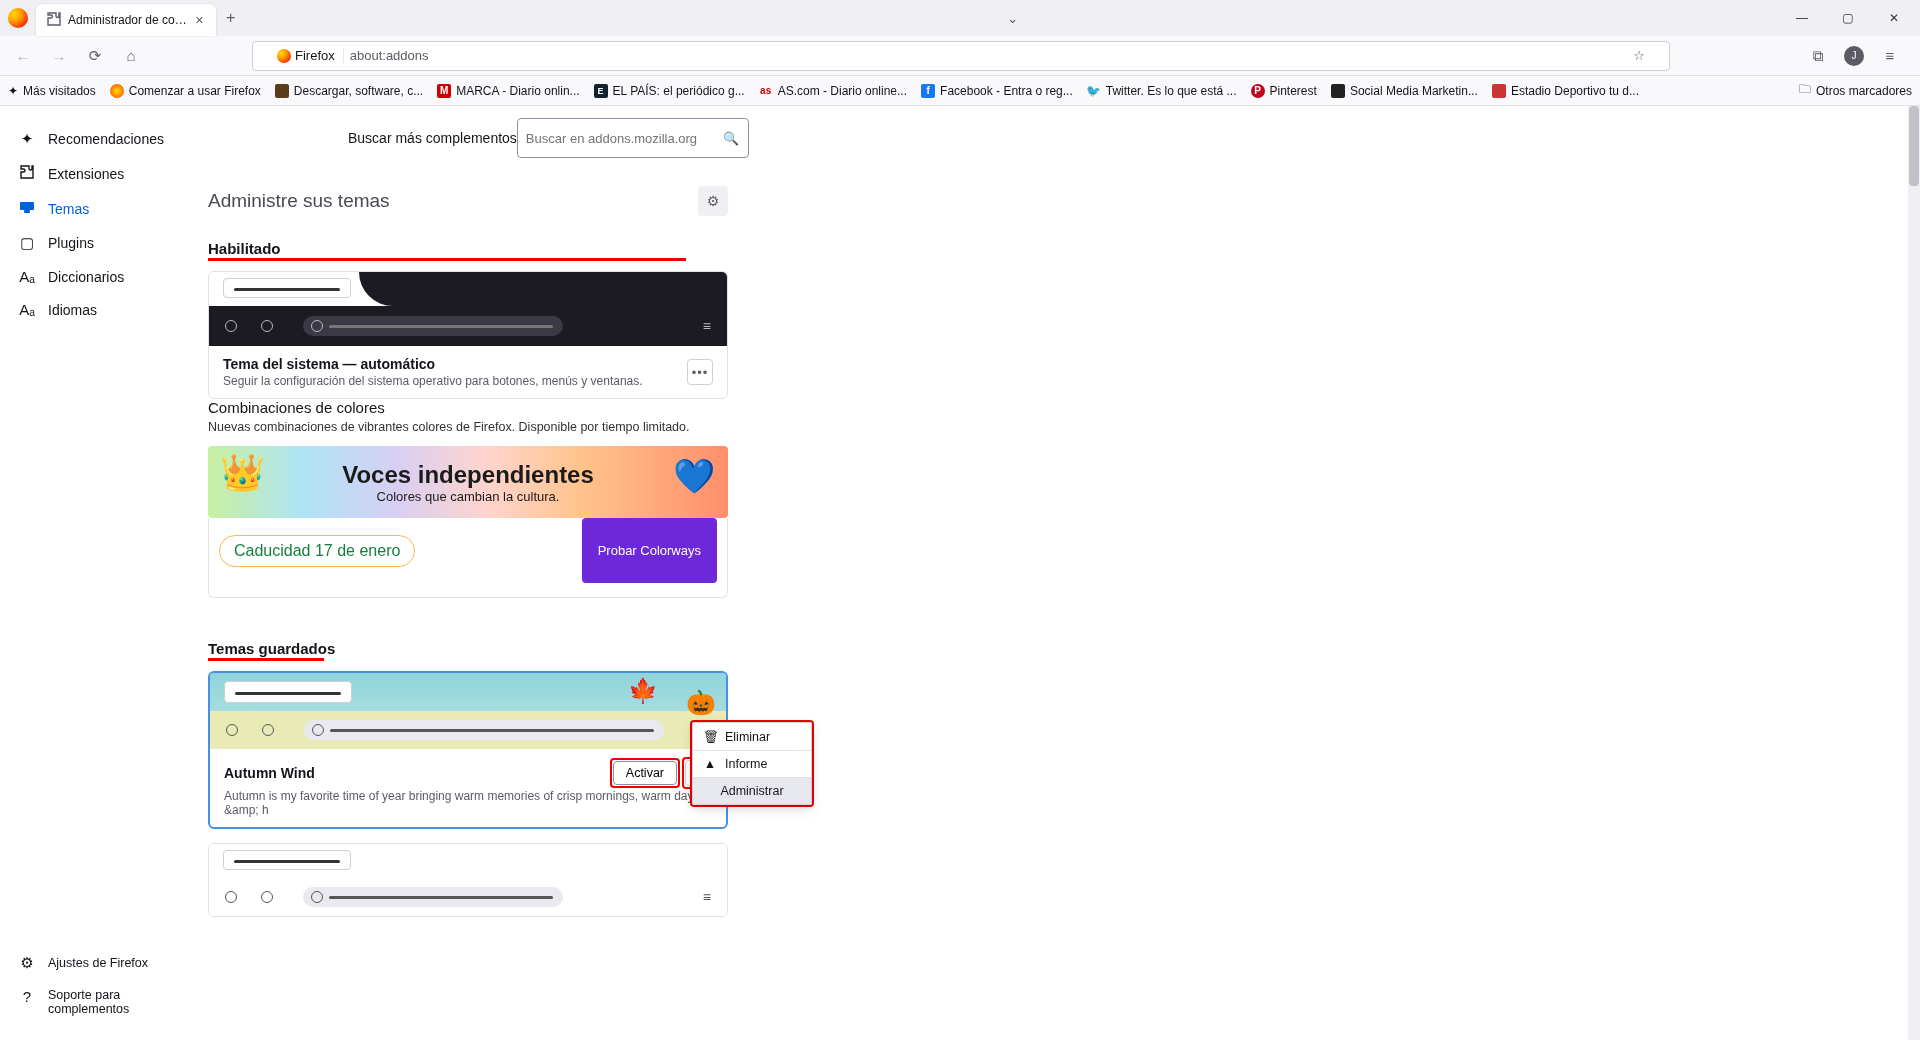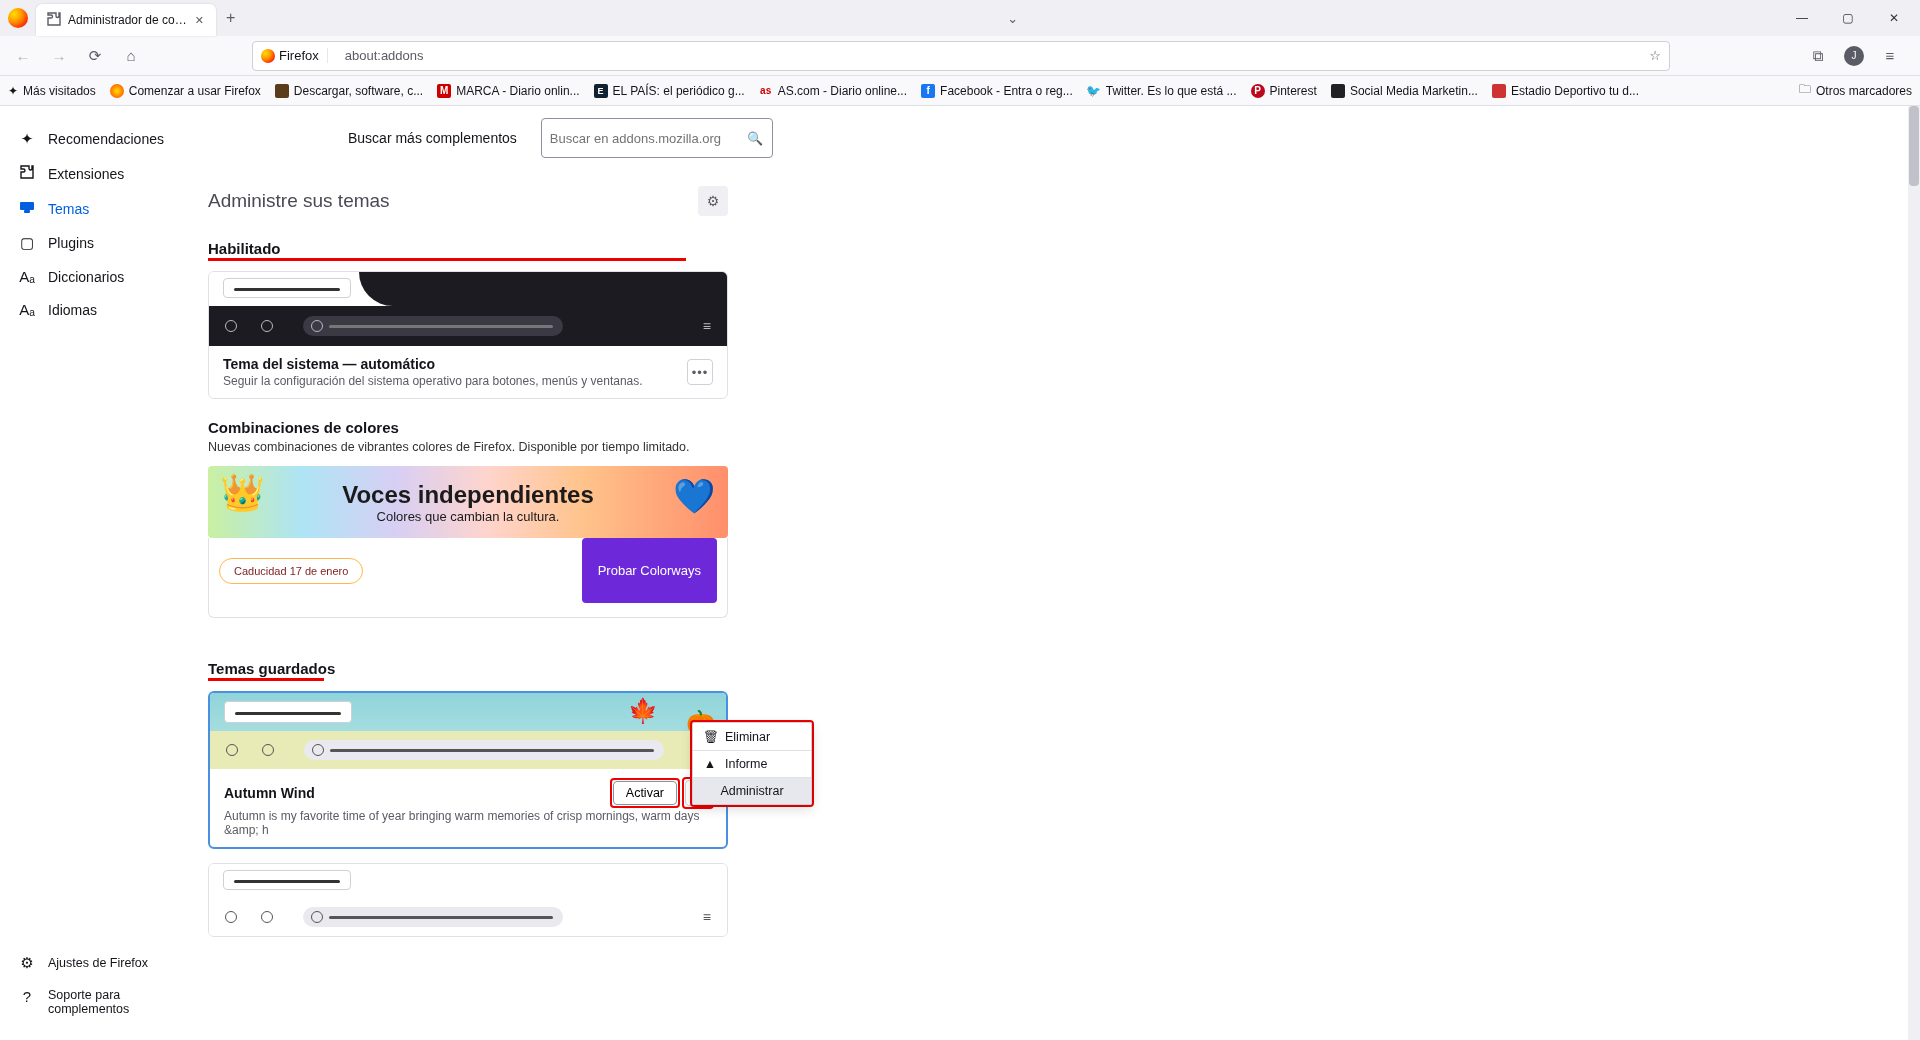--- a/index.html
+++ b/index.html
@@ -10,40 +10,40 @@
   .tab .icon-sm { font-size:12px; color:#5b5b66;}
   .tab-label { white-space:nowrap; overflow:hidden; text-overflow:ellipsis; flex:1;}
   .tab-close { font-size:11px; color:#5b5b66; cursor:pointer; padding:2px;}
   .newtab { padding:0 10px; font-size:16px; color:#5b5b66; cursor:pointer;}
   .wincontrols { margin-left:auto; display:flex; gap:2px; padding-right:4px;}
   .winctrl { width:44px; height:30px; display:flex; align-items:center; justify-content:center; color:#333; font-size:12px;}
   .chevdown { margin-left:auto; padding:0 14px; color:#5b5b66;}
   .navbar { height:40px; background:#f9f9fb; display:flex; align-items:center; padding:0 8px; gap:6px; border-bottom:1px solid #e0e0e6;}
   .navbtn { width:30px; height:30px; display:flex; align-items:center; justify-content:center; color:#5b5b66; border-radius:4px; font-size:15px;}
   .navbtn.dis { color:#b1b1b9;}
-  .urlbar { flex:1; margin:0 120px 0 100px; height:30px; background:#fff; border:1px solid #cfcfd8; border-radius:4px; display:flex; align-items:center; padding:0 8px; gap:17px; font-size:13px;}
+  .urlbar { flex:1; margin:0 120px 0 100px; height:30px; background:#fff; border:1px solid #cfcfd8; border-radius:4px; display:flex; align-items:center; padding:0 24px; gap:6px; font-size:13px;}
   .urlbar .id { display:flex; align-items:center; gap:4px; border-right:1px solid #e7e7ee; padding-right:8px;}
   .urlbar .fflogo-sm { width:14px; height:14px; border-radius:50%; background: radial-gradient(circle at 30% 30%, #ffde00, #ff9500 40%, #ff3b00 70%, #b5007f);}
   .urlbar .url { color:#5b5b66;}
   .star { margin-left:auto; color:#5b5b66;}
   .endctrls { display:flex; align-items:center; gap:8px; padding:0 8px;}
   .endctrls .ic { width:28px; height:28px; display:flex; align-items:center; justify-content:center; color:#5b5b66; font-size:15px; border-radius:4px;}
   .avatar { width:20px;height:20px;border-radius:50%;background:#5b5b66;color:#fff;display:flex;align-items:center;justify-content:center;font-size:10px;}
   .bmbar { height:30px; background:#f9f9fb; display:flex; align-items:center; padding:0 8px; gap:14px; font-size:12px; border-bottom:1px solid #e0e0e6; overflow:hidden;}
   .bm { display:flex; align-items:center; gap:5px; color:#15141a; white-space:nowrap; cursor:pointer;}
   .bm .fav { width:14px; height:14px; border-radius:2px; display:inline-block;}
   .bm-right { margin-left:auto;}
   .page { display:flex; height:calc(100vh - 106px); }
   .sidebar { width:208px; padding:16px 8px; display:flex; flex-direction:column;}
   .sbitem { display:flex; align-items:center; gap:12px; padding:8px 10px; font-size:14px; border-radius:4px; cursor:pointer; color:#15141a;}
   .sbitem.active { color:#0060df;}
   .sbitem .ico { width:18px; text-align:center; font-size:15px;}
   .sb-bottom { margin-top:auto;}
   .main { flex:1; overflow-y:auto; padding:12px 20px 40px 0; position:relative;}
-  .search-row { display:flex; align-items:center; gap:24px; margin-left:140px;}
+  .search-row { display:flex; align-items:center; gap:0; margin-left:140px;}
   .search-lab { font-size:14px; color:#15141a;}
   .search-box { width:232px; height:40px; border:1px solid #8f8f9d; border-radius:4px; display:flex; align-items:center; padding:0 8px; font-size:13px; color:#737373;}
   .search-box .mag { margin-left:auto; color:#5b5b66;}
   .header-row { display:flex; align-items:center; margin-top:28px; width:520px;}
   .h1 { font-size:19px; font-weight:400; color:#4a4a55;}
   .gearbtn { margin-left:auto; width:30px; height:30px; background:#f0f0f4; border-radius:4px; display:flex; align-items:center; justify-content:center; font-size:14px; color:#5b5b66;}
   .sec-h { font-size:15px; font-weight:600; margin-top:24px; display:inline-block;}
   .redline { display:block; height:3px; background:#e00; width:var(--w); margin-top:1px;}
   .card { width:520px; border:1px solid #e0e0e6; border-radius:6px; margin-top:10px; overflow:hidden;}
   .prev1 { height:74px; position:relative;}
@@ -55,30 +55,30 @@
   .circ{width:12px;height:12px;border:1.5px solid #b8b8c2;border-radius:50%;}
   .pill{flex:1;height:20px;background:#3a3944;border-radius:12px;margin-left:6px;max-width:260px;position:relative;}
   .pill.light{background:#e9e9ef;}
   .pill .dot{position:absolute;left:8px;top:4px;width:12px;height:12px;border:1.5px solid #b8b8c2;border-radius:50%;}
   .pill .ln{position:absolute;left:26px;right:10px;top:9px;height:3px;background:#777;border-radius:2px;}
   .ham{margin-left:auto;font-size:14px;color:#b8b8c2;}
   .card-body{padding:10px 14px;display:flex;align-items:center;justify-content:center;}
   .card-title{font-size:14px;font-weight:600;}
   .card-sub{font-size:12px;color:#5b5b66;margin-top:2px;}
   .more{margin-left:auto;width:26px;height:26px;display:flex;align-items:center;justify-content:center;border:1px solid #cfcfd8;border-radius:4px;font-size:13px;color:#5b5b66;letter-spacing:1px;}
-  .colorways-h{font-size:15px;font-weight:700;margin-top:20px;}
+  .colorways-h{font-size:15px;font-weight:400;}
   .colorways-sub{font-size:12.5px;color:#323232;margin-top:4px;}
   .banner{width:520px;height:72px;margin-top:12px;border-radius:4px;background:linear-gradient(90deg,#c9f0a1 0%, #aee4f5 18%, #d7cff4 36%, #ffd4cc 54%, #ffc38b 72%, #ff8f6b 100%);display:flex;align-items:center;justify-content:center;position:relative;overflow:hidden;}
   .banner .txt{text-align:center;}
   .banner-h{font-size:24px;font-weight:700;color:#1b1b1b;text-align:right;}
   .banner-s{font-size:13px;color:#1b1b1b;}
   .icon-left{position:absolute;left:12px;top:6px;font-size:36px;}
   .icon-right{position:absolute;right:12px;top:10px;font-size:34px;}
   .cw-row{width:520px;display:flex;align-items:center;margin-top:14px;gap:12px;padding:0 10px 14px;}
-  .expiry{padding:6px 14px;border:1px solid #ffb84d;border-radius:16px;font-size:11px;color:#7f1d1d;}
+  .expiry{padding:6px 14px;border:1px solid #ffb84d;border-radius:16px;font-size:16px;color:#15803d;}
   .try{margin-left:auto;padding:25px 16px;background:#6d28d9;color:#fff;border:none;border-radius:4px;font-size:13px;cursor:pointer;}
   .card2{width:520px;border:2px solid #4a90e2;border-radius:6px;margin-top:10px;overflow:hidden;position:relative;background:#fff;}
   .prev2-top{height:38px;background:linear-gradient(#8fd4d9,#a5dde0);position:relative;}
   .prev2-chip{position:absolute;left:14px;top:8px;width:128px;height:22px;background:#fff;border:1px solid #cfcfd8;border-radius:4px;}
   .prev2-chip::after{content:"";position:absolute;left:10px;right:10px;top:10px;height:3px;background:#333;border-radius:2px;}
   .leaf{position:absolute;right:68px;top:4px;font-size:24px;}
   .pump{position:absolute;right:10px;top:16px;font-size:24px;}
   .prev2-bot{height:38px;background:#e9ebb7;display:flex;align-items:center;padding:0 16px;gap:24px;}
   .card2-body{padding:10px 14px;}
   .aw-row{display:flex;align-items:center;}

